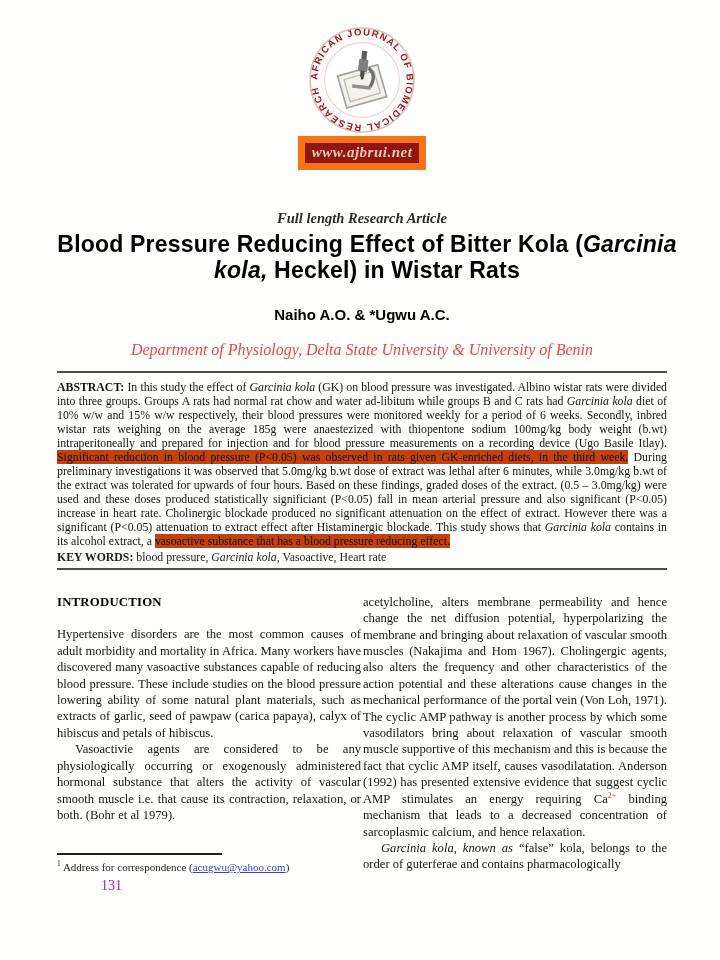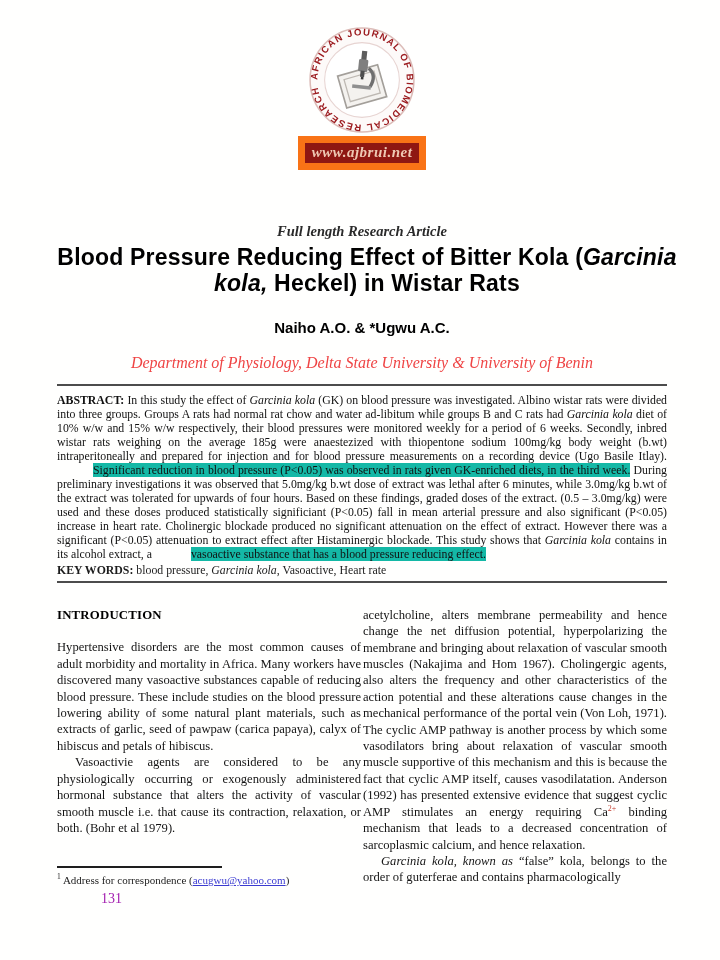--- a/index.html
+++ b/index.html
@@ -13,21 +13,21 @@
   
   .masthead { text-align:center; }
   .logo-wrap { display:flex; flex-direction:column; align-items:center; }
   .url-box {
     display:inline-block; margin-top:2px; background:#8e1712;
     border:7px solid #f97316; padding:1px 7px 2px 7px;
     font-family:"Liberation Serif", serif; font-style:italic; font-weight:bold;
     font-size:15px; color:#efc9b4; letter-spacing:0.5px;
   }
   .article-type {
-    margin-top:53px; font-style:italic; font-weight:bold; font-size:14.5px; color:#2a2a2a;
+    margin-top:40px; font-style:italic; font-weight:bold; font-size:14.5px; color:#2a2a2a;
   }
   .paper-title {
     margin:4px auto 0 auto; width:620px;
     font-family:"Liberation Sans", sans-serif; font-weight:700;
     font-size:23px; line-height:1.15; color:#000; letter-spacing:0.2px;
   }
   .paper-title .it { font-style:italic; }
   .authors {
     margin-top:22px; font-family:"Liberation Sans", sans-serif;
     font-weight:700; font-size:15px; color:#000;
@@ -36,21 +36,21 @@
 
   .rule { border:none; border-top:2px solid #4c4c4c; margin:12px 0 0 0; }
   .rule2 { border:none; border-top:2px solid #4c4c4c; margin:4px 0 0 0; }
 
   
   .abstract {
     margin-top:8px; font-size:11.8px; line-height:1.185; text-align:justify; color:#111;
   }
   .abstract .b, .kw .b { font-weight:bold; }
   .abstract .i, .kw .i { font-style:italic; }
-  .hl { background:#14b8a6;margin-left:36px; }
+  .hl { background:#c2410c; }
   .kw { font-size:11.8px; line-height:1.2; margin-top:1px; }
 
   
   .columns { display:flex; gap:2px; margin-top:24px; }
   .col { flex:1; font-size:12.6px; line-height:1.305; text-align:justify; color:#141414; }
   .col h3 {
     font-size:12.8px; font-weight:bold; letter-spacing:0.2px;
     margin-bottom:16px; text-align:left; color:#000;
   }
   .col p { margin:0; }

